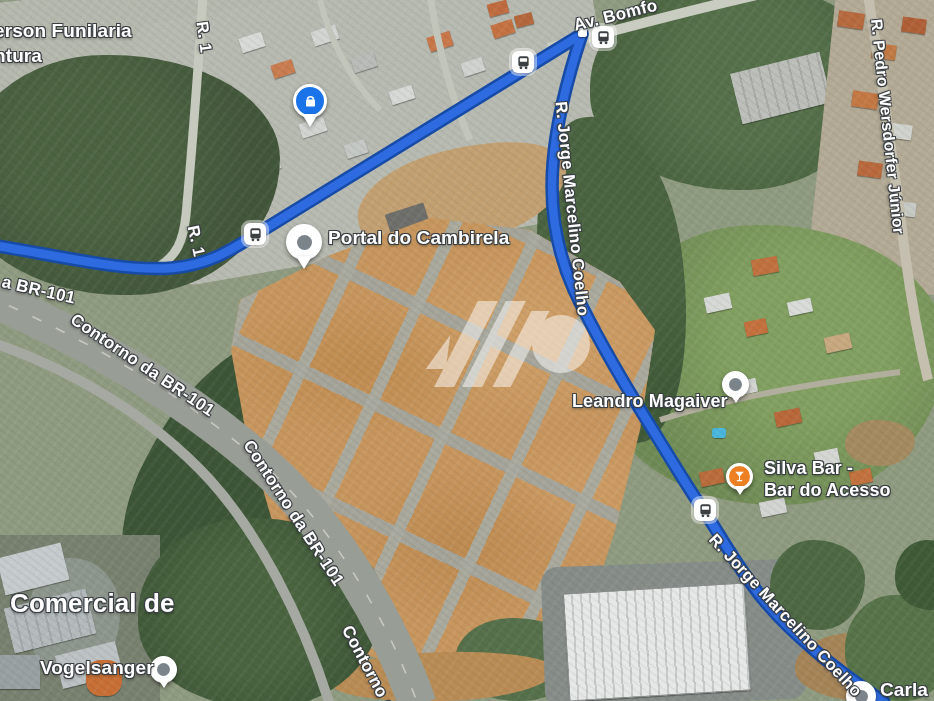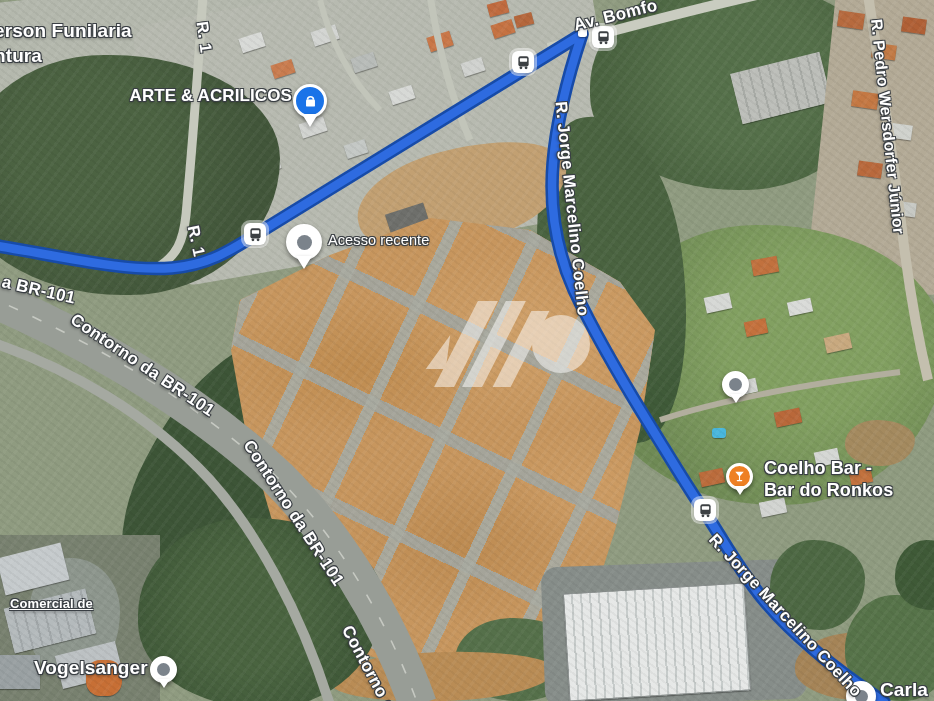--- a/index.html
+++ b/index.html
@@ -209,72 +209,73 @@
   <div class="lbl" style="left:561px;top:92px;transform:rotate(84deg);">R. Jorge Marcelino Coelho</div>
   <div class="lbl" style="left:712px;top:527px;transform:rotate(47deg);">R. Jorge Marcelino Coelho</div>
   <div class="lbl" style="left:876px;top:10px;font-size:16px;transform:rotate(84deg);">R. Pedro Wersdorfer Júnior</div>
 
   <div class="poi" style="left:-6px;top:18px;font-size:19px;line-height:25px;">
     <span>erson Funilaria</span><br>
     <span>ntura</span>
   </div>
 
   <div class="poi ta-r" style="left:96px;top:86px;width:196px;font-size:17px;line-height:19.5px;">
-    <span>ARTE &amp; ACRILICOS</span><br>
+    <br>
   </div>
   <div class="pin" style="left:293px;top:84px;">
     <div class="head" style="background: rgb(26, 115, 232);">
       <svg width="17" height="17" viewBox="0 0 16 16">
           <path d="M5.2 6.4 a2.8 2.8 0 0 1 5.6 0" stroke="#fff" stroke-width="1.5" fill="none"></path>
           <rect x="3.8" y="6" width="8.4" height="6.8" rx="1.1" fill="#fff"></rect>
         </svg>
     </div>
     <div class="tail"></div>
   </div>
 
   <div class="pin" style="left:286px;top:224px;">
     <div class="head" style="width:36px;height:36px;">
       <div class="dot-inner" style="width: 15px; height: 15px; background: rgb(123, 131, 139);"></div>
     </div>
     <div class="tail" style="margin-left:10px;"></div>
   </div>
   <div class="poi" style="left:328px;top:227px;font-size:19px;">
-    <span class="sub">Acesso recente</span>
+    <span>Portal do Cambirela</span>
   </div>
 
   <div class="poi" style="left:572px;top:368px;">
     <br>
+    <span>Leandro Magaiver</span>
   </div>
   <div class="pin sm" style="left:722px;top:371px;">
     <div class="head">
       <div class="dot-inner" style="background: rgb(123, 131, 139);"></div>
     </div>
     <div class="tail"></div>
   </div>
 
   <div class="pin sm" style="left:726px;top:463px;">
     <div class="head" style="background: rgb(238, 128, 36);">
       <svg width="15" height="15" viewBox="0 0 16 16">
           <path d="M3.5 3 h9 l-4.5 5.2 z" fill="#fff"></path>
           <rect x="7.4" y="7.4" width="1.2" height="4.4" fill="#fff"></rect>
           <rect x="5" y="11.6" width="6" height="1.4" rx=".7" fill="#fff"></rect>
         </svg>
     </div>
     <div class="tail"></div>
   </div>
   <div class="poi" style="left:764px;top:457px;">
-    <span>Coelho Bar -</span><br>
-    <span>Bar do Ronkos</span>
-  </div>
-
-  <div class="poi" style="left:10px;top:590px;font-size:13px;line-height:27px;text-decoration:underline;">
+    <span>Silva Bar -</span><br>
+    <span>Bar do Acesso</span>
+  </div>
+
+  <div class="poi" style="left:10px;top:590px;font-size:26px;line-height:27px;">
     <span>Comercial de</span><br>
   </div>
 
-  <div class="poi" style="left:34px;top:657px;font-size:19px;">Vogelsanger</div>
+  <div class="poi" style="left:40px;top:657px;font-size:19px;">Vogelsanger</div>
   <div class="pin sm" style="left:150px;top:656px;">
     <div class="head">
       <div class="dot-inner" style="background: rgb(123, 131, 139);"></div>
     </div>
     <div class="tail"></div>
   </div>
 
   <div class="pin sm" style="left:846px;top:681px;">
     <div class="head" style="width:30px;height:30px;">
       <div class="dot-inner" style="background: rgb(123, 131, 139);"></div>

